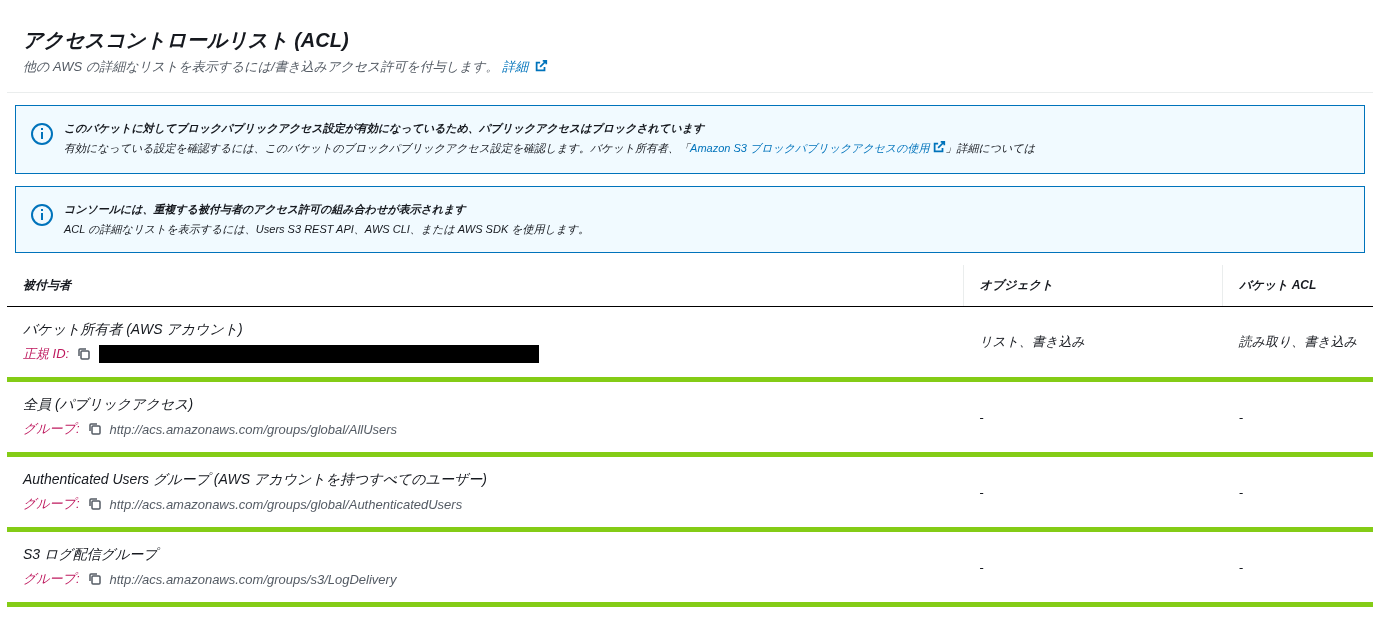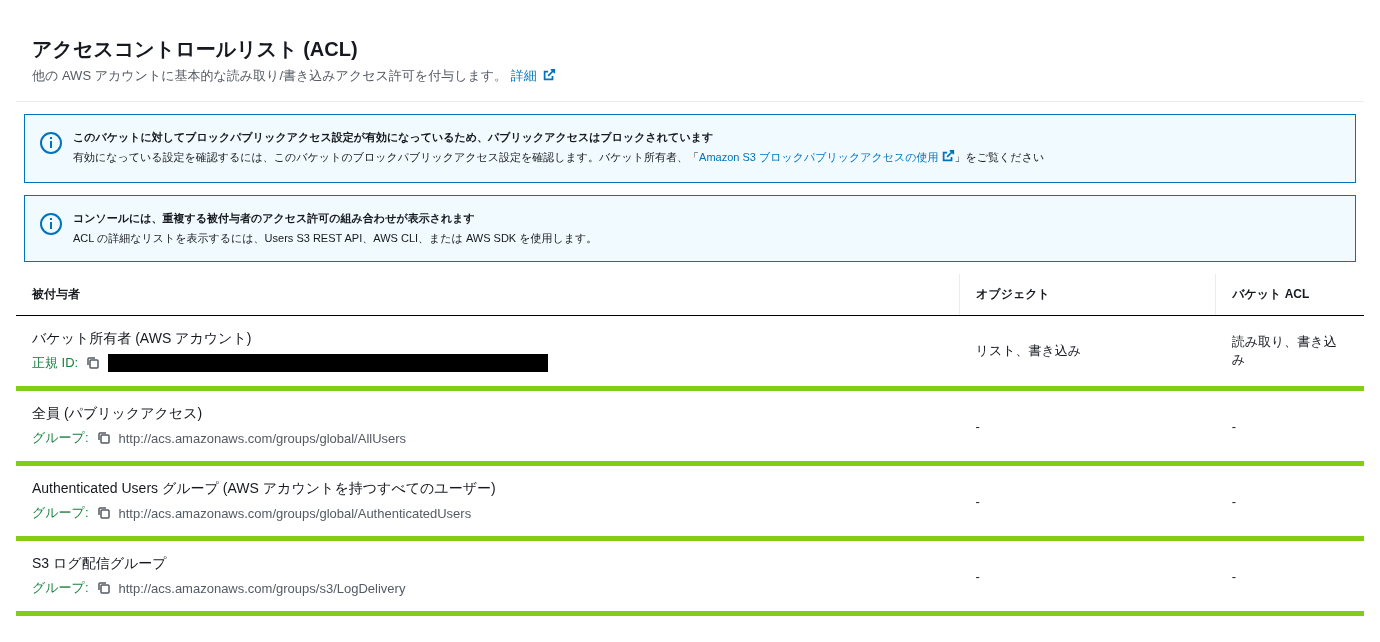--- a/index.html
+++ b/index.html
@@ -3,21 +3,22 @@
   <meta charset="utf-8">
   <style>
     * { box-sizing: border-box; margin: 0; padding: 0; }
     body {
       font-family: "Amazon Ember", "Helvetica Neue", Arial, sans-serif;
       background: #fff;
       color: #16191f;
       font-size: 14px;
     }
     .container {
-      padding: 16px;
+      padding: 7px;
+      font-style: italic;
     }
     .header {
       padding: 20px 16px 16px 16px;
       border-bottom: 1px solid #eaeded;
     }
     .header h1 {
       font-size: 20px;
       font-weight: 700;
       margin-bottom: 4px;
     }
@@ -93,21 +94,21 @@
       margin-bottom: 6px;
     }
     .grantee-sub {
       display: flex;
       align-items: center;
       gap: 6px;
       font-size: 13px;
       color: #545b64;
     }
     .grantee-sub .label {
-      color: #15803d;
+      color: #be185d;
     }
     .copy-icon {
       cursor: pointer;
       display: inline-flex;
       align-items: center;
       justify-content: center;
       width: 18px;
       height: 18px;
       color: #545b64;
     }
@@ -126,21 +127,21 @@
     }
   </style>
 </head>
 <body>
 
 <div class="container">
 
   <div class="header">
     <h1>アクセスコントロールリスト (ACL)</h1>
     <div class="subtitle">
-      <span>他の AWS アカウントに基本的な読み取り/書き込みアクセス許可を付与します。</span>
+      <span>他の AWS の詳細なリストを表示するには/書き込みアクセス許可を付与します。</span>
       <a class="link">
         <span>詳細</span>
         <span class="ext-icon">
           <svg width="14" height="14" viewBox="0 0 16 16" fill="none" stroke="#0073bb" stroke-width="2">
             <path d="M10 2h4v4M14 2L7 9M12 9v4H3V4h4"></path>
           </svg>
         </span>
       </a>
     </div>
   </div>
@@ -151,21 +152,21 @@
         <circle cx="12" cy="12" r="10" stroke="#0073bb" stroke-width="2"></circle>
         <rect x="11" y="10" width="2" height="7" fill="#0073bb"></rect>
         <rect x="11" y="6" width="2" height="2" fill="#0073bb"></rect>
       </svg>
     </span>
     <div class="alert-body">
       <div class="alert-title">このバケットに対してブロックパブリックアクセス設定が有効になっているため、パブリックアクセスはブロックされています</div>
       <div class="alert-desc">
         <span>有効になっている設定を確認するには、このバケットのブロックパブリックアクセス設定を確認します。バケット所有者、「</span><a class="link"><span>Amazon S3 ブロックパブリックアクセスの使用</span><span class="ext-icon"><svg width="14" height="14" viewBox="0 0 16 16" fill="none" stroke="#0073bb" stroke-width="2">
                 <path d="M10 2h4v4M14 2L7 9M12 9v4H3V4h4"></path>
-              </svg></span></a><span>」をご覧ください</span>
+              </svg></span></a><span>」詳細については</span>
       </div>
     </div>
   </div>
 
   <div class="alert">
     <span class="ic">
       <svg width="24" height="24" viewBox="0 0 24 24" fill="none">
         <circle cx="12" cy="12" r="10" stroke="#0073bb" stroke-width="2"></circle>
         <rect x="11" y="10" width="2" height="7" fill="#0073bb"></rect>
         <rect x="11" y="6" width="2" height="2" fill="#0073bb"></rect>

